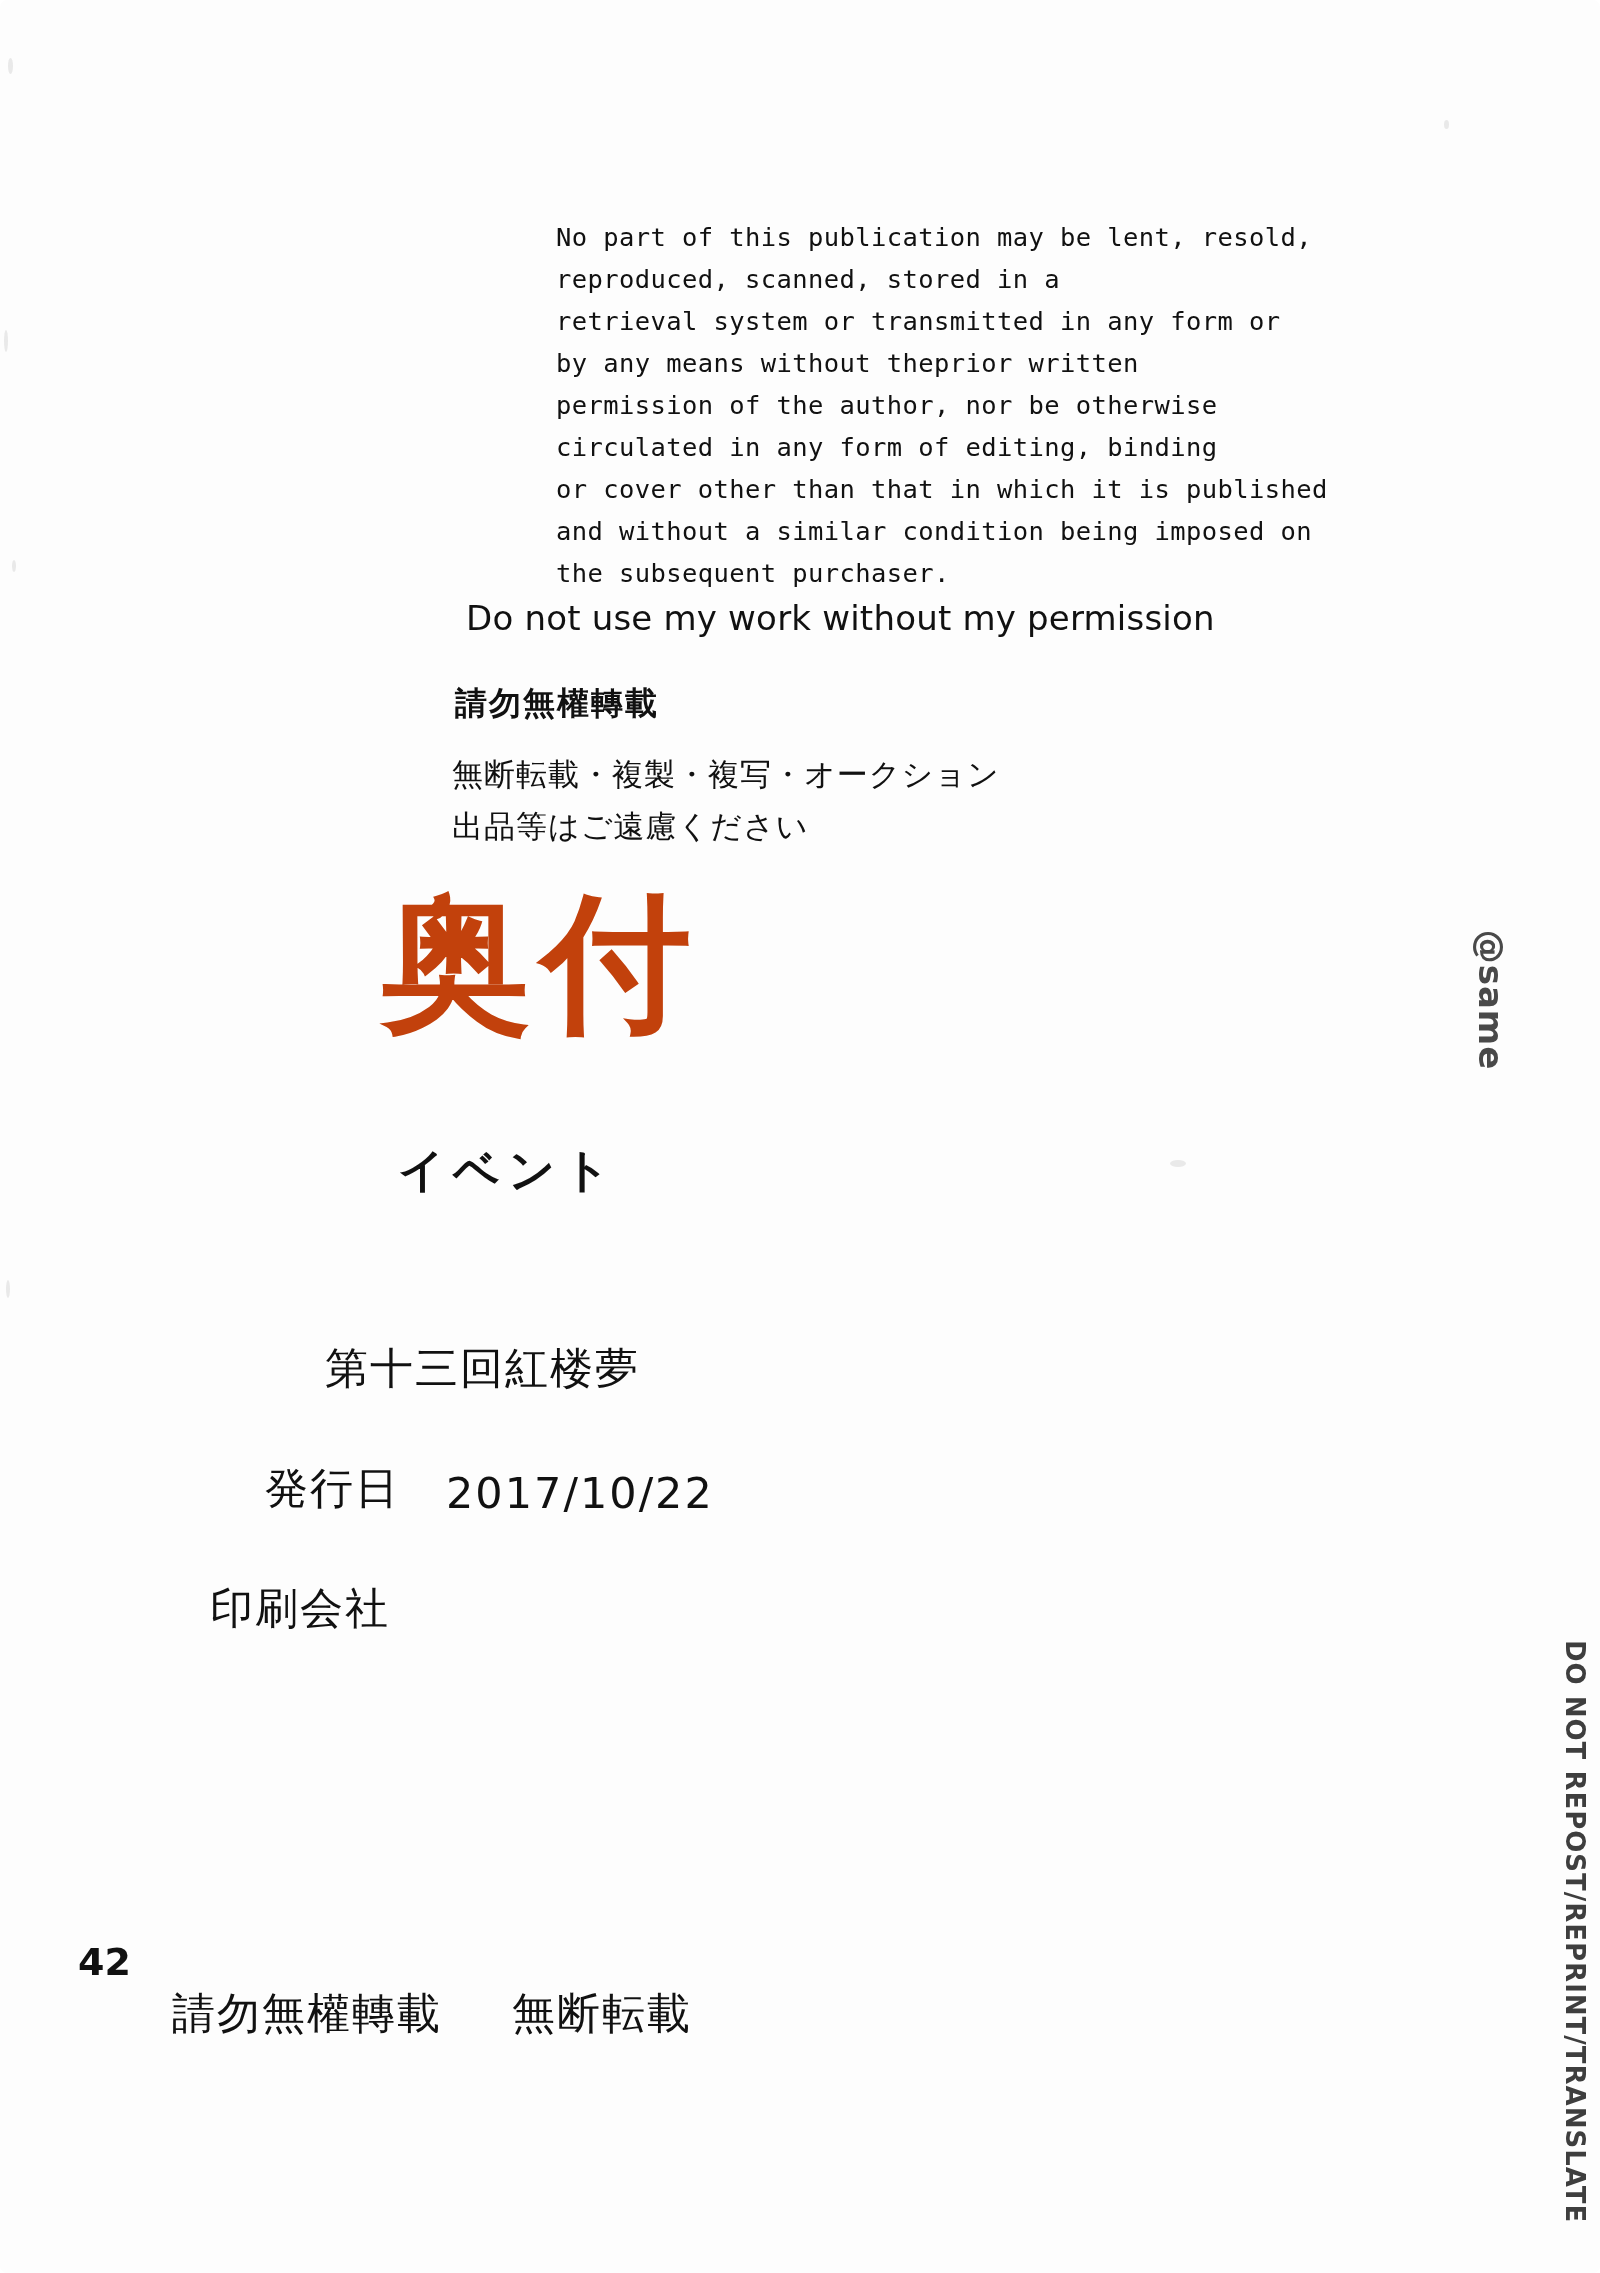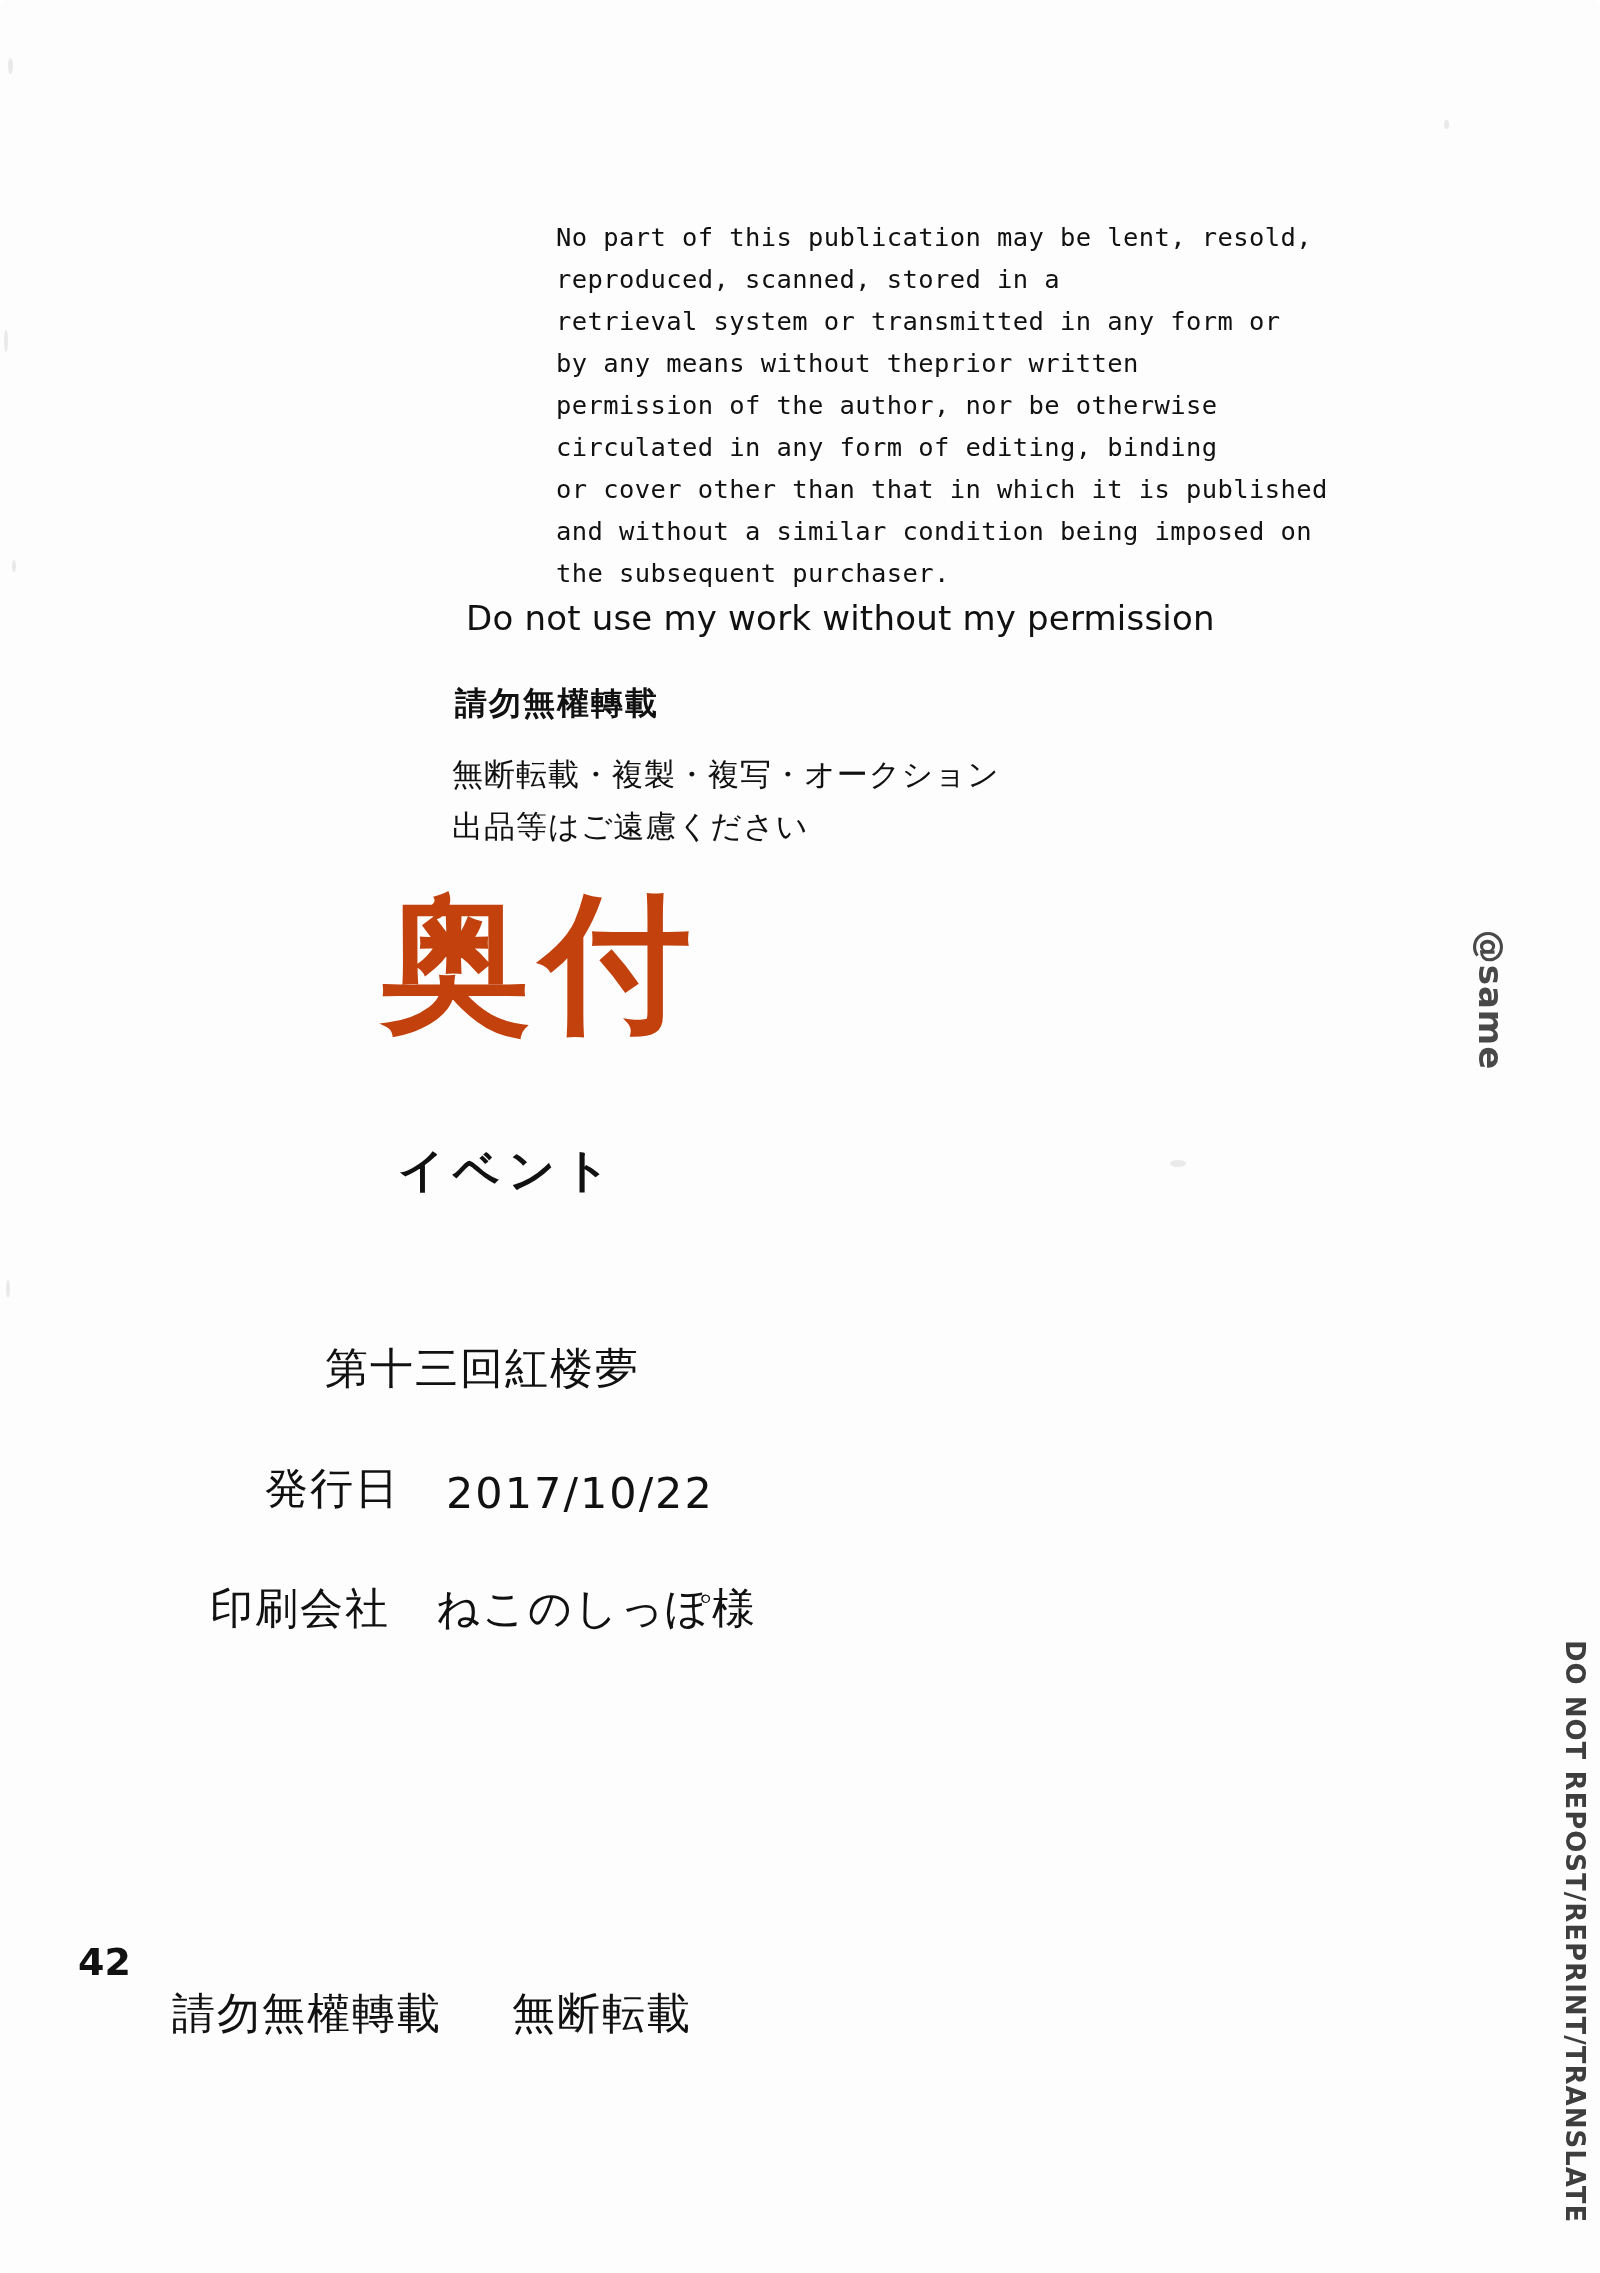--- a/index.html
+++ b/index.html
@@ -217,21 +217,20 @@
   <div class="info-rows">
     <div class="info-row indent-1">
       <span class="label">第十三回紅楼夢</span>
     </div>
     <div class="info-row indent-2">
       <span class="label">発行日</span>
       <span class="value">2017/10/22</span>
     </div>
     <div class="info-row indent-3">
       <span class="label">印刷会社</span>
-      <span class="value">ねこのしっぽ様</span>
     </div>
   </div>
 
 
   <div class="info-row indent-4" style="position:absolute; left:172px; top:1985px;">
     <span class="label">請勿無權轉載</span>
     <span class="value" style="margin-left:70px;">無断転載</span>
   </div>
 
   <div class="page-number">42</div>

